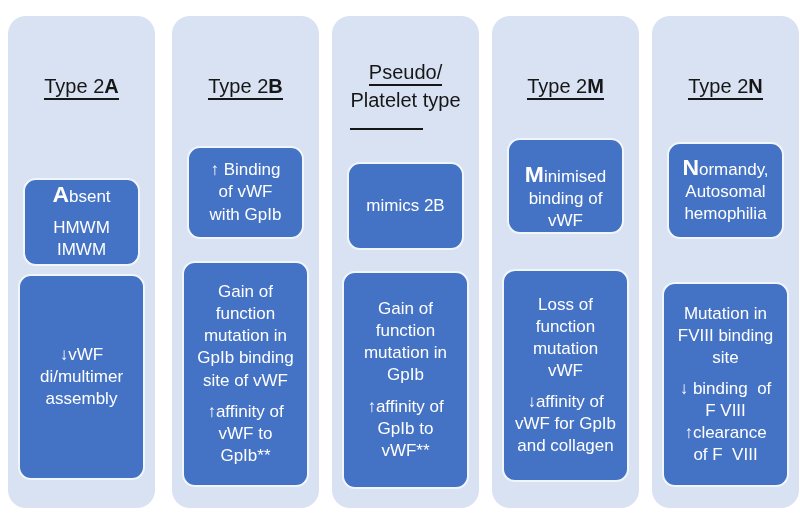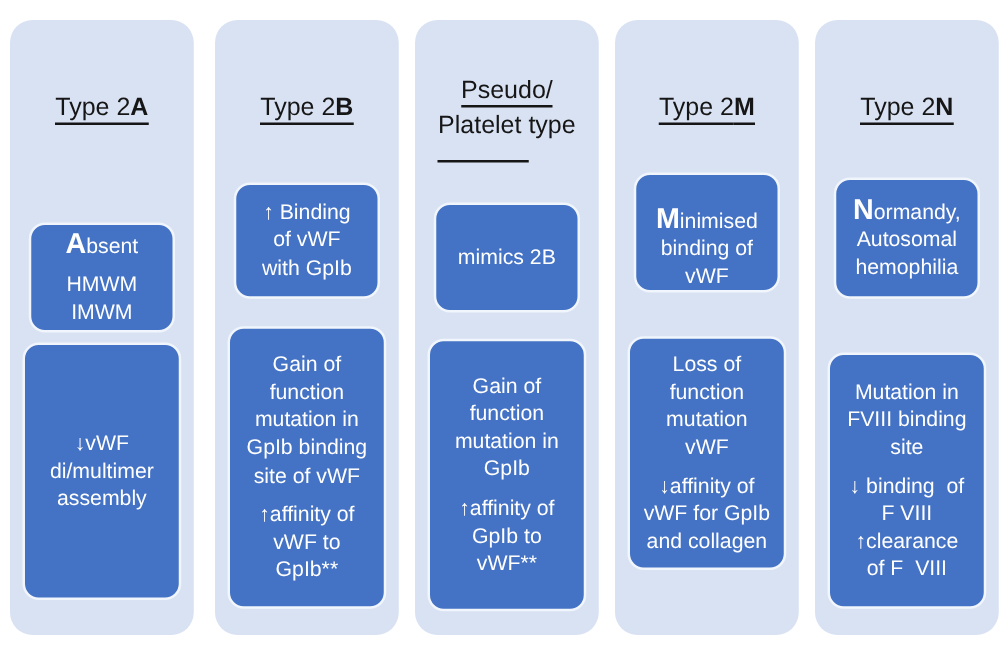--- a/index.html
+++ b/index.html
@@ -74,21 +74,21 @@
 
   .column:nth-of-type(1) .top-box { top: 118px; height: 88px; margin-top: 44px; }
   .column:nth-of-type(2) .top-box { top: 130px; height: 93px; }
   .column:nth-of-type(3) .top-box { top: 146px; height: 88px; }
   .column:nth-of-type(4) .top-box { top: 122px; height: 96px; justify-content: flex-end; }
   .column:nth-of-type(5) .top-box { top: 126px; height: 97px; }
 
   .column:nth-of-type(1) .bottom-box { top: 258px; height: 206px; }
   .column:nth-of-type(2) .bottom-box { top: 245px; height: 226px; }
   .column:nth-of-type(3) .bottom-box { top: 255px; height: 218px; }
-  .column:nth-of-type(4) .bottom-box { top: 253px; height: 187px; }
+  .column:nth-of-type(4) .bottom-box { top: 253px; height: 213px; }
   .column:nth-of-type(5) .bottom-box { top: 266px; height: 205px; }
 
   .para { white-space: pre-wrap; }
   .para + .para { margin-top: 9px; }
 </style>
 </head>
 <body>
 
 <div class="canvas">
 

